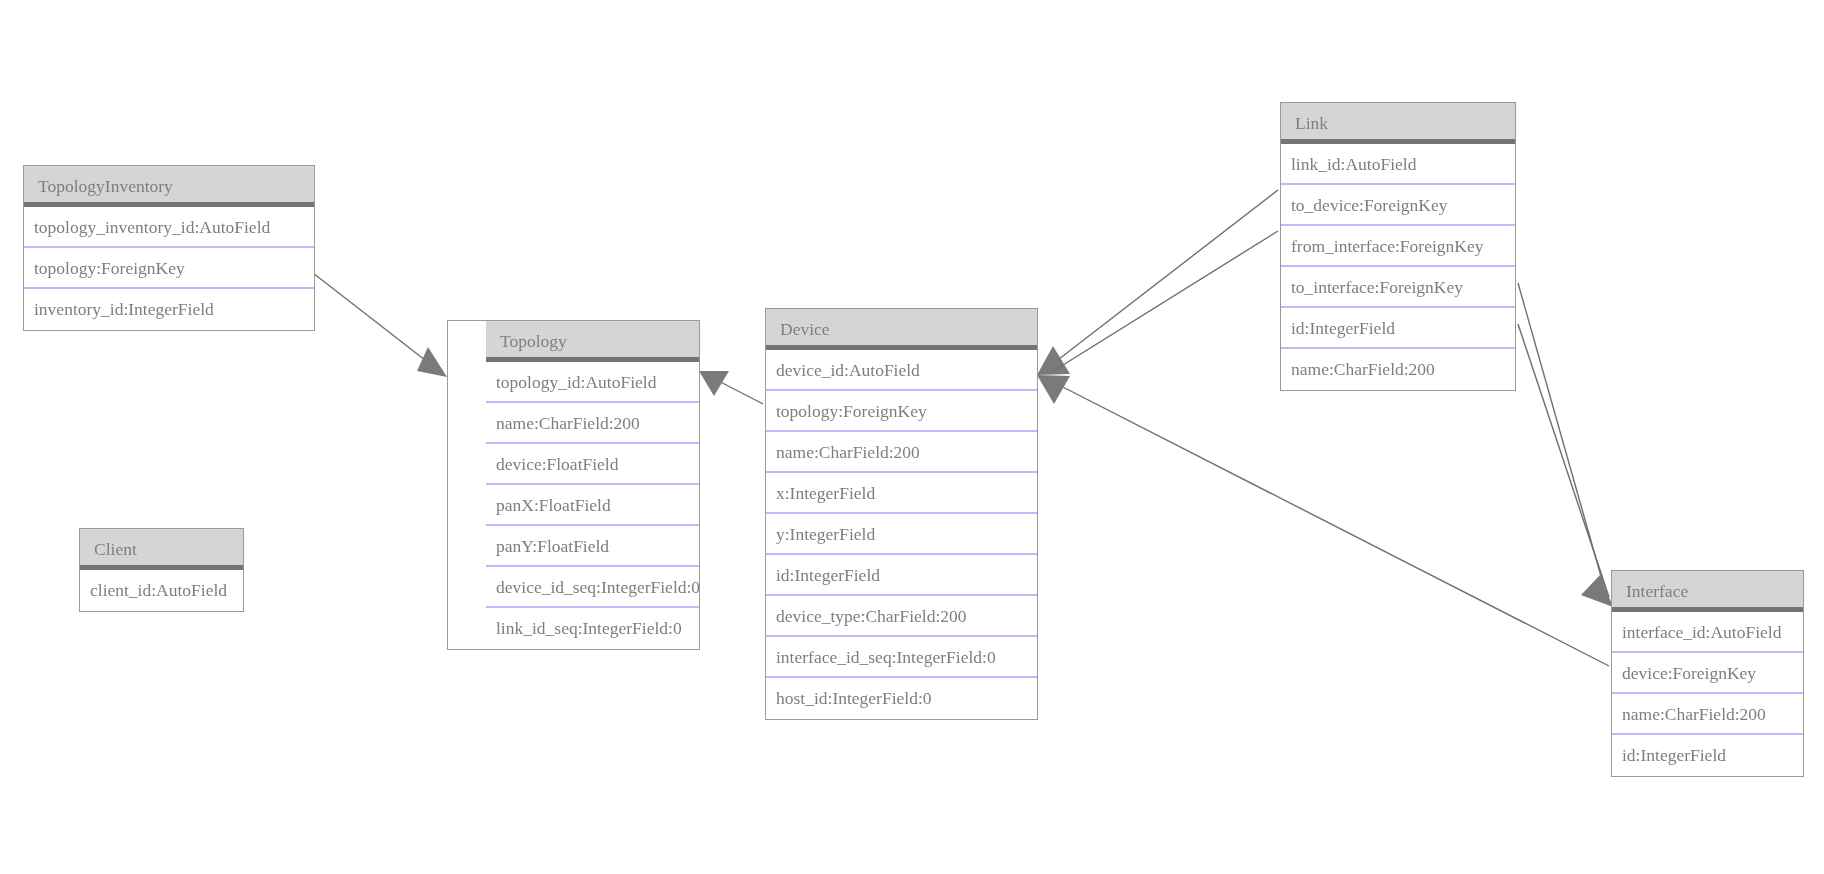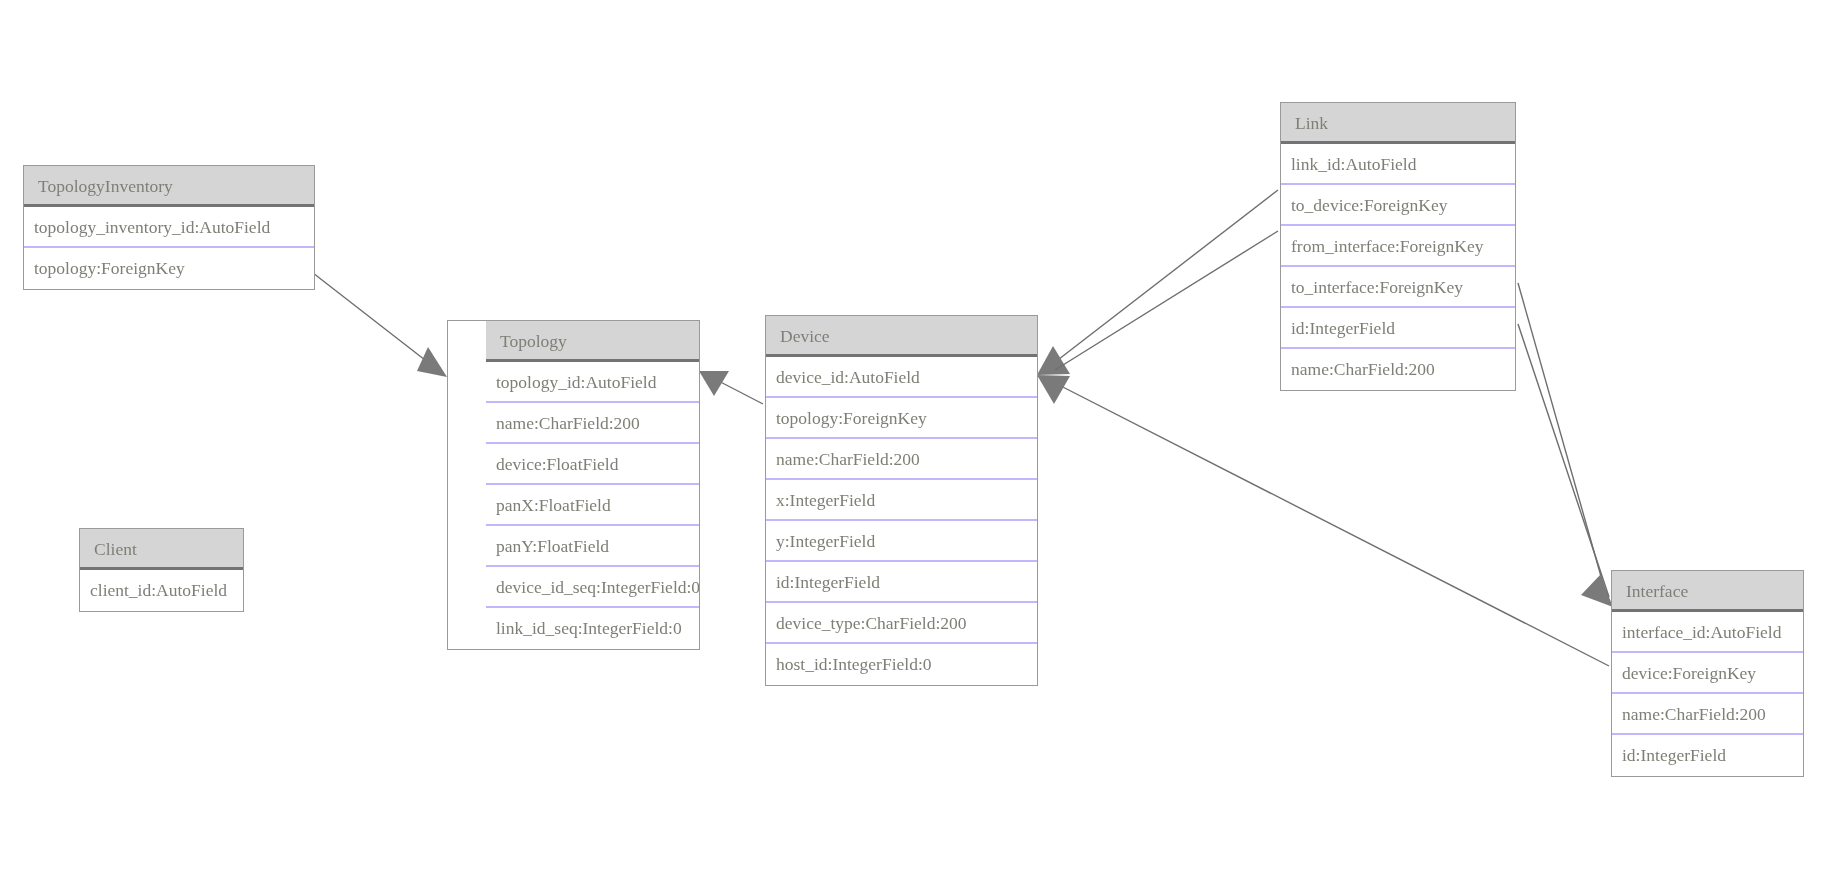--- a/index.html
+++ b/index.html
@@ -14,21 +14,21 @@
   #edges{position:absolute;left:0;top:0;width:1824px;height:874px;pointer-events:none;}
 
   .entity{
     position:absolute;
     border:1px solid #9a9a9a;
     background:#ffffff;
     box-sizing:border-box;
   }
   .entity-header{
     background:#d5d5d5;
-    border-bottom:3px solid #737373;
+    border-bottom:5px solid #737373;
     color:#7f7f77;
     font-size:17.5px;
     line-height:40px;
     height:41px;
     padding:0 0 0 14px;
     box-sizing:border-box;
     white-space:nowrap;
     overflow:hidden;
   }
   .entity-row{
@@ -82,47 +82,49 @@
 
     <g>
       <line x1="1518" y1="324" x2="1609" y2="597" stroke="#6e6e6e" stroke-width="1.4"></line>
     </g>
   </svg>
 
   <div class="entity" style="left:23px;top:165px;width:292px;">
     <div class="entity-header">TopologyInventory</div>
     <div class="entity-row">topology_inventory_id:AutoField</div>
     <div class="entity-row">topology:ForeignKey</div>
+    <div class="entity-row">inventory_id:IntegerField</div>
   </div>
 
   <div class="entity" style="left:79px;top:528px;width:165px;">
     <div class="entity-header">Client</div>
     <div class="entity-row">client_id:AutoField</div>
   </div>
 
   <div class="entity" style="left:447px;top:320px;width:253px;padding-left:38px;">
     <div class="entity-header">Topology</div>
     <div class="entity-row">topology_id:AutoField</div>
     <div class="entity-row">name:CharField:200</div>
     <div class="entity-row">device:FloatField</div>
     <div class="entity-row">panX:FloatField</div>
     <div class="entity-row">panY:FloatField</div>
     <div class="entity-row">device_id_seq:IntegerField:0</div>
     <div class="entity-row">link_id_seq:IntegerField:0</div>
   </div>
 
-  <div class="entity" style="left:765px;top:315px;width:273px;">
+  <div class="entity" style="left:765px;top:308px;width:273px;">
     <div class="entity-header">Device</div>
     <div class="entity-row">device_id:AutoField</div>
     <div class="entity-row">topology:ForeignKey</div>
     <div class="entity-row">name:CharField:200</div>
     <div class="entity-row">x:IntegerField</div>
     <div class="entity-row">y:IntegerField</div>
     <div class="entity-row">id:IntegerField</div>
     <div class="entity-row">device_type:CharField:200</div>
+    <div class="entity-row">interface_id_seq:IntegerField:0</div>
     <div class="entity-row">host_id:IntegerField:0</div>
   </div>
 
   <div class="entity" style="left:1280px;top:102px;width:236px;">
     <div class="entity-header">Link</div>
     <div class="entity-row">link_id:AutoField</div>
     <div class="entity-row">to_device:ForeignKey</div>
     <div class="entity-row">from_interface:ForeignKey</div>
     <div class="entity-row">to_interface:ForeignKey</div>
     <div class="entity-row">id:IntegerField</div>

